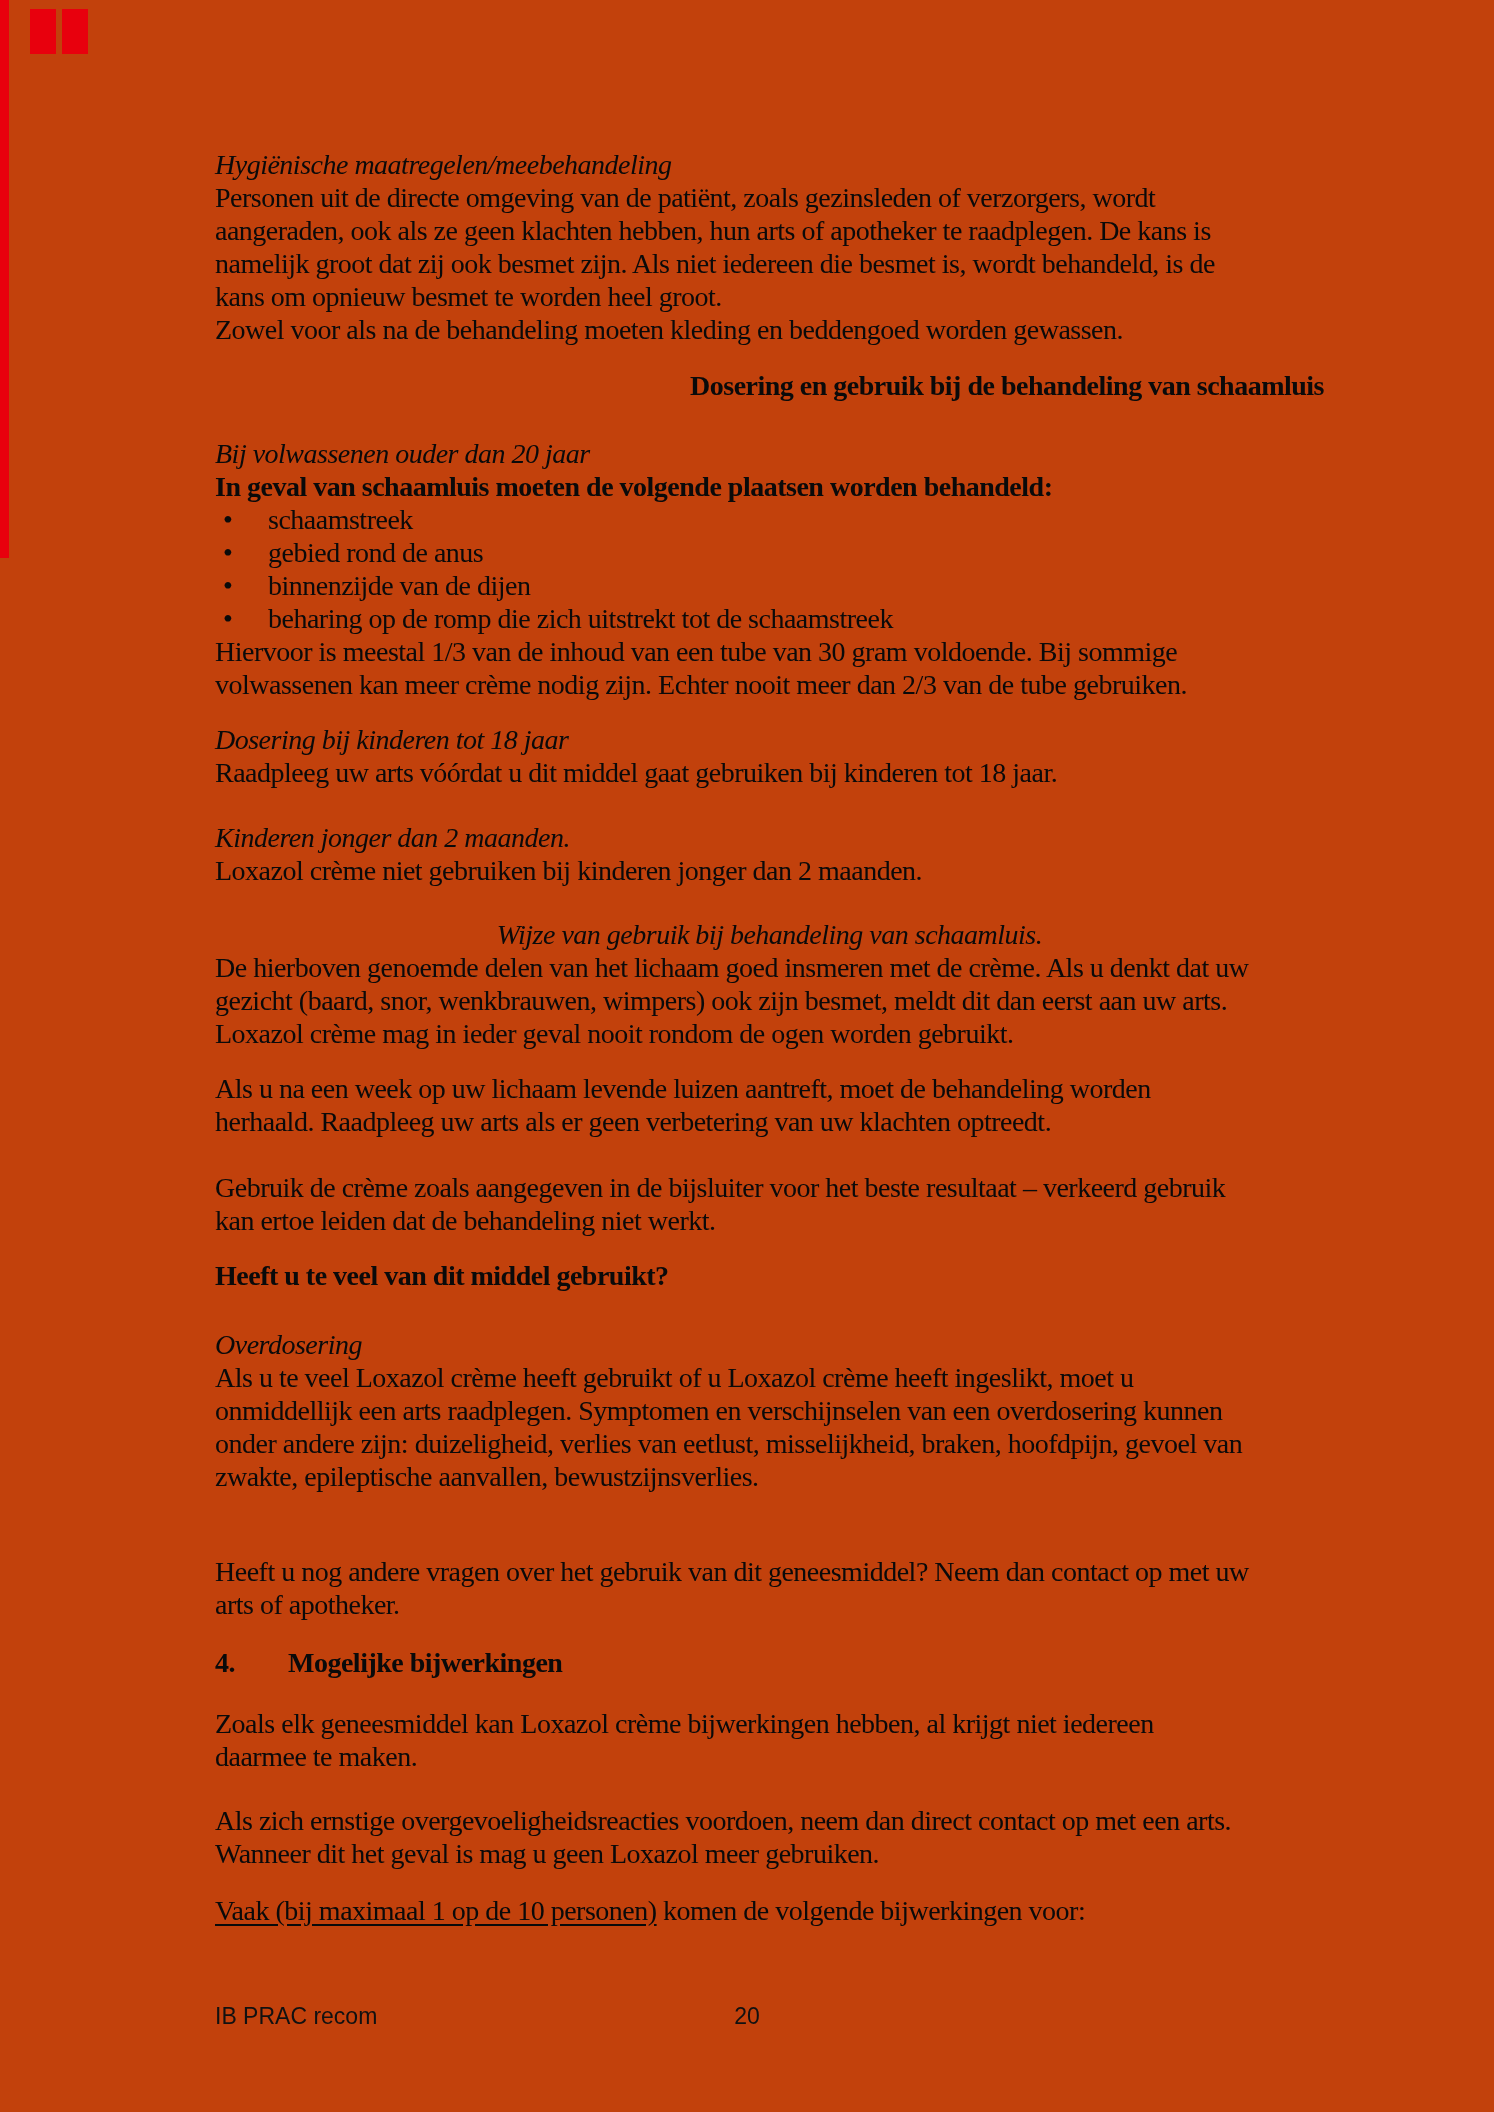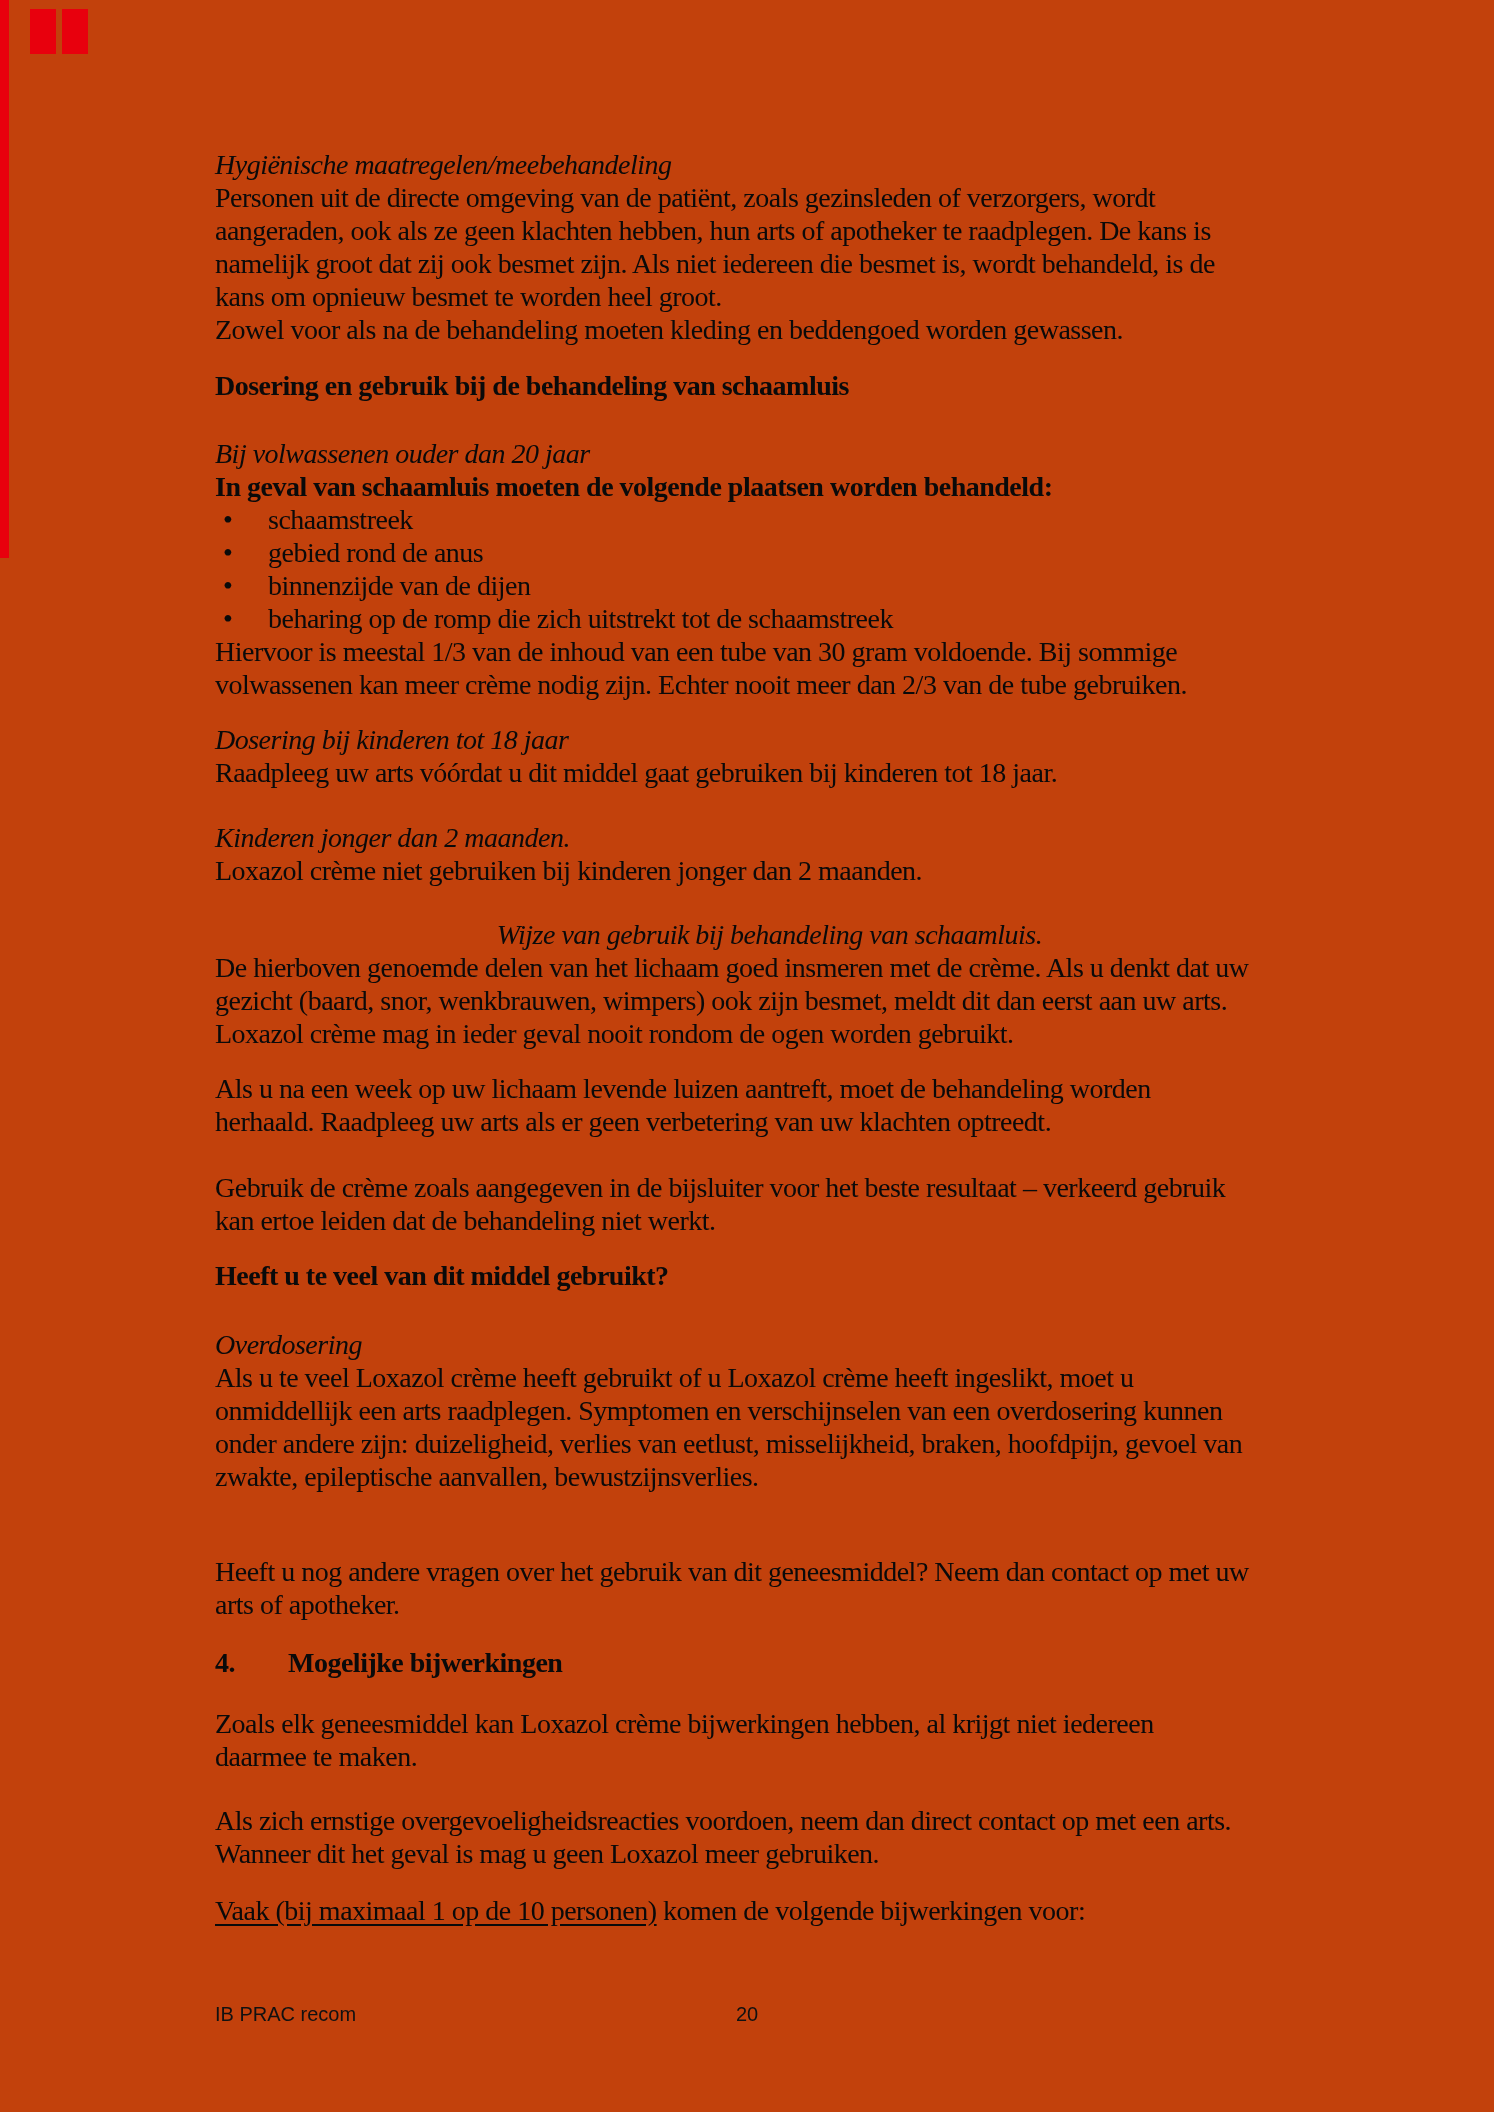--- a/index.html
+++ b/index.html
@@ -13,21 +13,21 @@
   }
   .blk{position:absolute;left:215px;right:170px;font-size:28px;line-height:33px;letter-spacing:-0.5px;}
   .ln{min-height:33px;}
   .it{font-style:italic;}
   .bd{font-weight:bold;}
   .bullet-line{position:relative;padding-left:53px;min-height:33px;}
   .dot{position:absolute;left:8px;top:0;}
   .num{display:inline-block;width:73px;}
   .ul{text-decoration:underline;text-underline-offset:4px;}
   .redmark{position:absolute;}
-  .footer{position:absolute;font-family:"Liberation Sans","DejaVu Sans",sans-serif;font-size:20px;color:#111;}
+  .footer{position:absolute;font-family:"Liberation Sans","DejaVu Sans",sans-serif;font-size:23px;color:#111;}
   .footer-left{left:215px;top:2003px;}
   .footer-page{left:0;right:0;top:2003px;text-align:center;}
 </style>
 </head>
 <body>
 
 <div class="page">
 
   <div class="redmark" style="left: 0px; top: 0px; width: 9px; height: 558px; background-color: rgb(232, 0, 13);"></div>
   <div class="redmark" style="left: 30px; top: 9px; width: 26px; height: 45px; background-color: rgb(232, 0, 13);"></div>
@@ -39,21 +39,21 @@
     <div class="ln">Personen uit de directe omgeving van de patiënt, zoals gezinsleden of verzorgers, wordt</div>
     <div class="ln">aangeraden, ook als ze geen klachten hebben, hun arts of apotheker te raadplegen. De kans is</div>
     <div class="ln">namelijk groot dat zij ook besmet zijn. Als niet iedereen die besmet is, wordt behandeld, is de</div>
     <div class="ln">kans om opnieuw besmet te worden heel groot.</div>
   </div>
 
   <div class="blk" style="top:313px;">
     <div class="ln">Zowel voor als na de behandeling moeten kleding en beddengoed worden gewassen.</div>
   </div>
 
-  <div class="blk bd" style="top:369px;">Dosering en gebruik bij de behandeling van schaamluis</div>
+  <div class="blk bd" style="top:369px;text-align:right;">Dosering en gebruik bij de behandeling van schaamluis</div>
 
   <div class="blk it" style="top:437px;">Bij volwassenen ouder dan 20 jaar</div>
 
   <div class="blk" style="top:470px;font-weight:bold;">
     <div class="ln">In geval van schaamluis moeten de volgende plaatsen worden behandeld:</div>
   </div>
 
   <div class="blk" style="top:503px;">
     <div class="bullet-line">
       <span class="dot">•</span>

